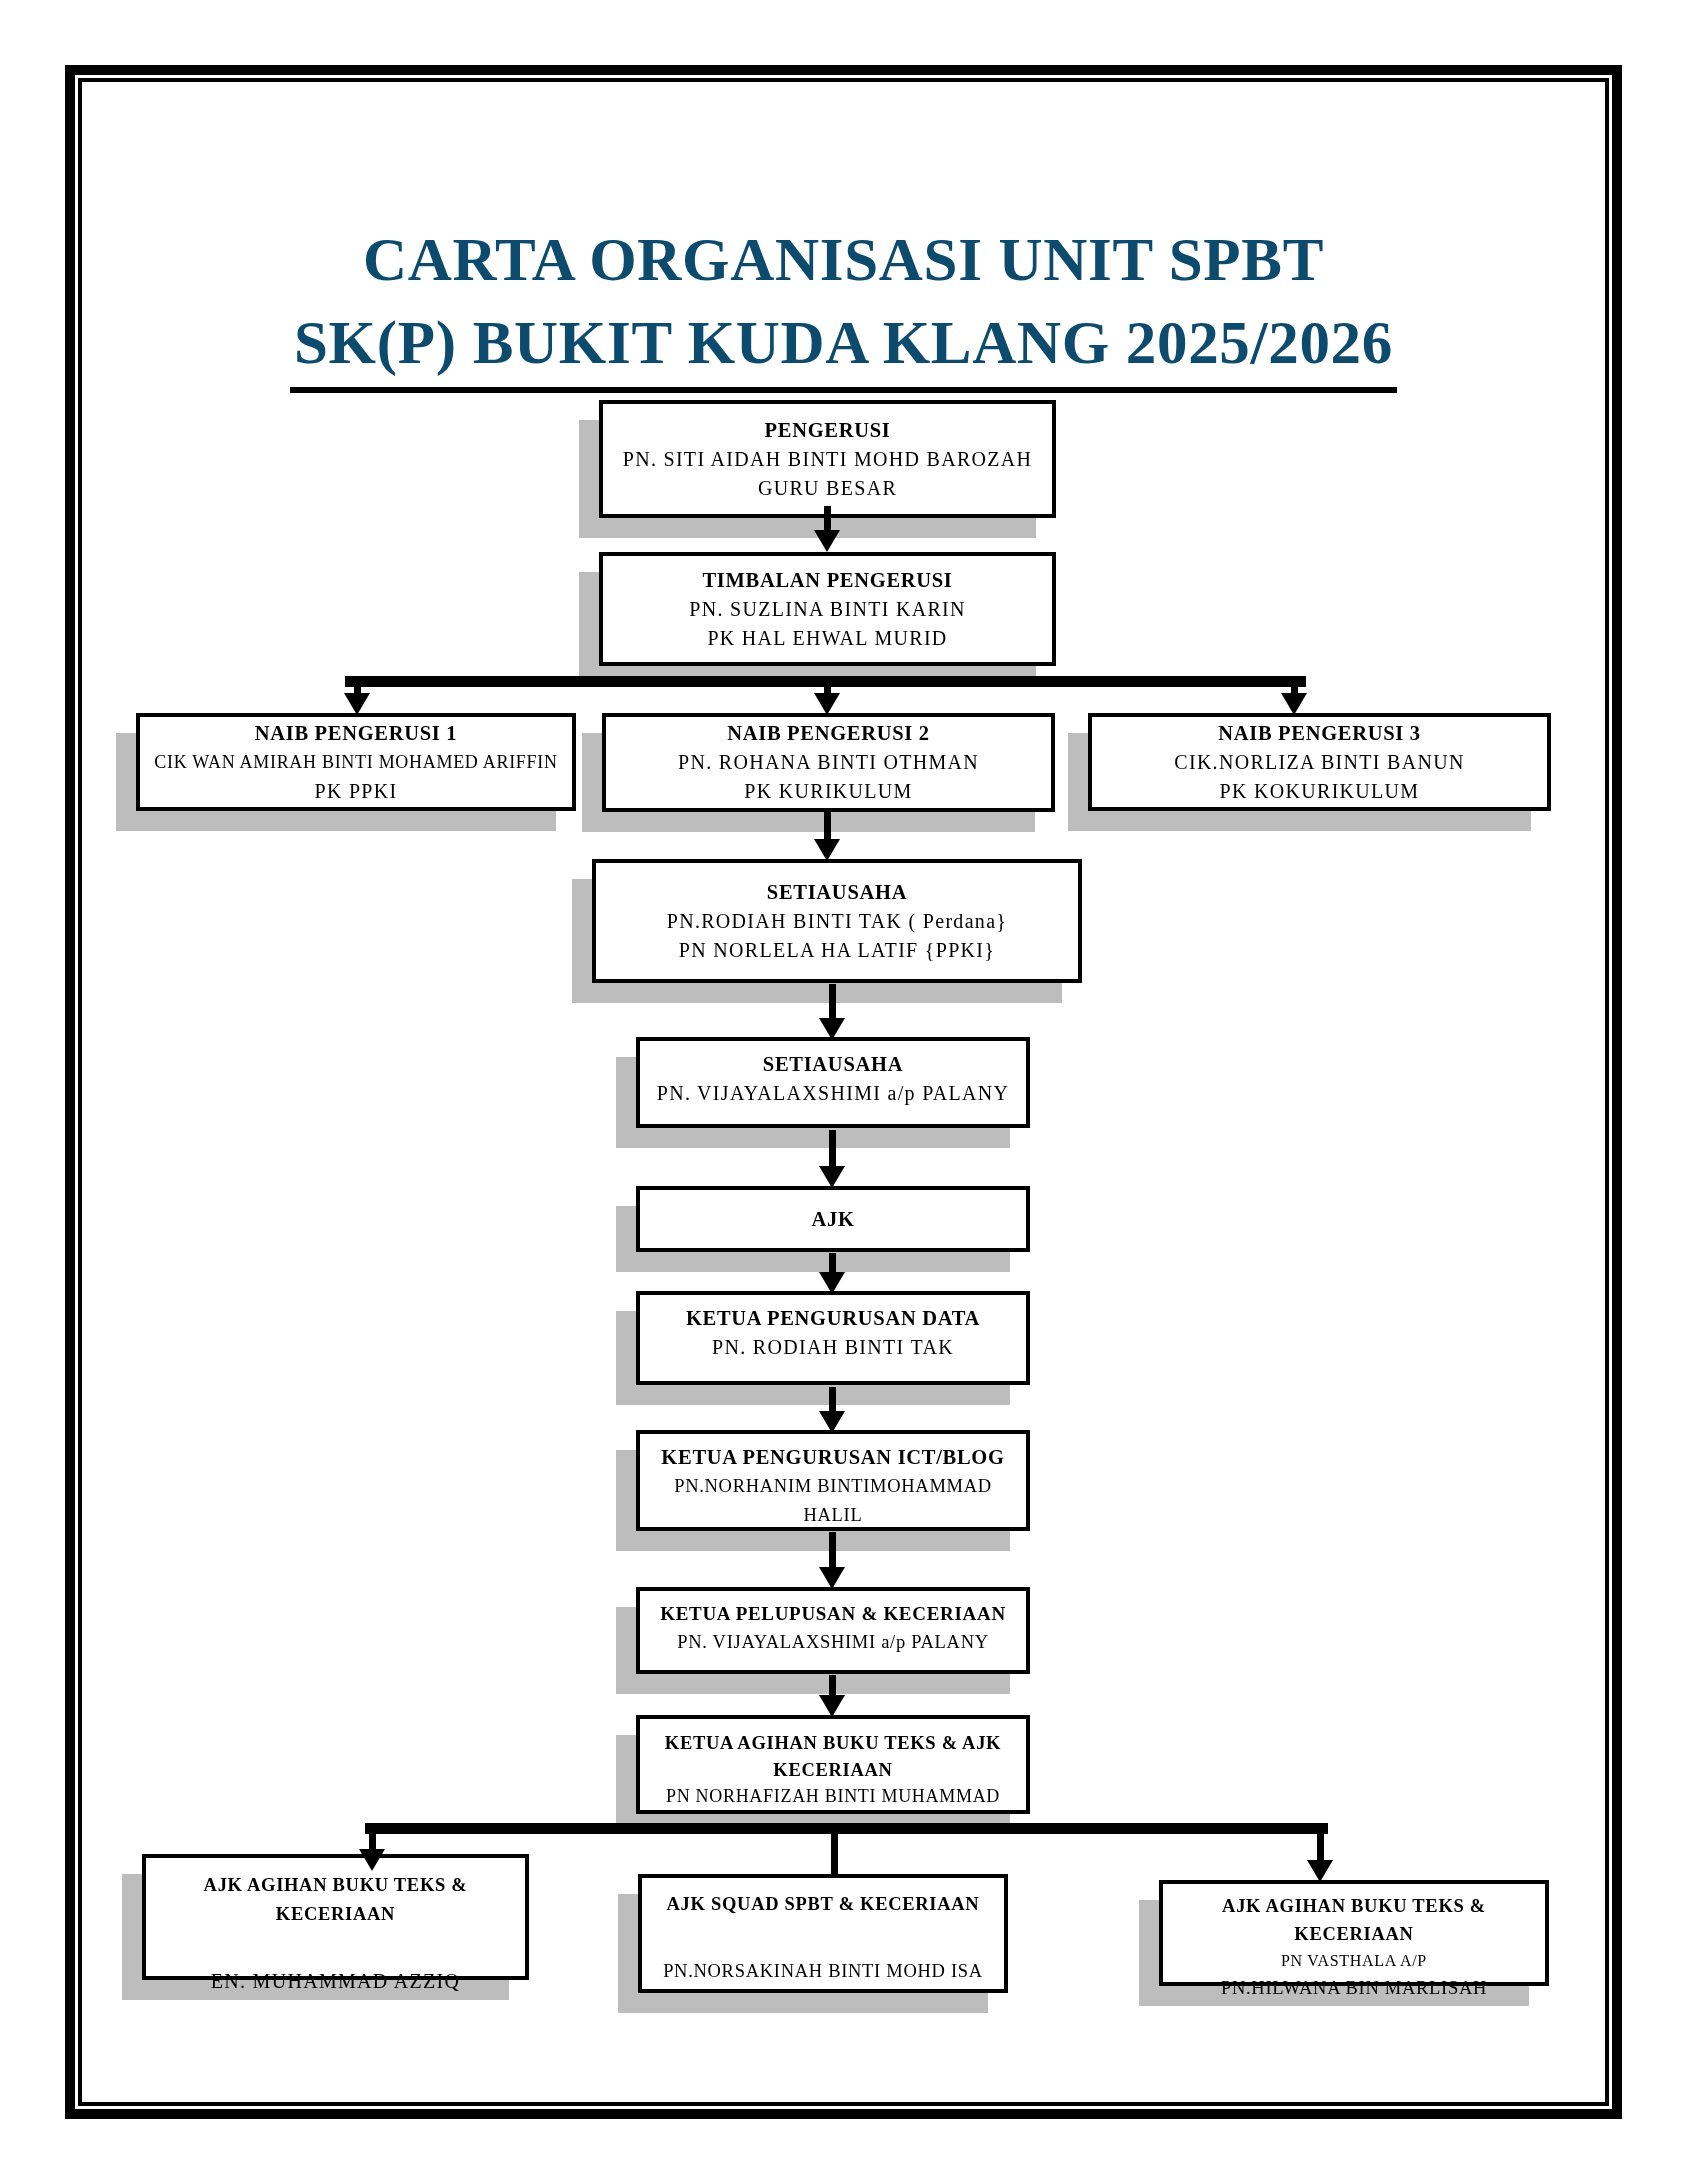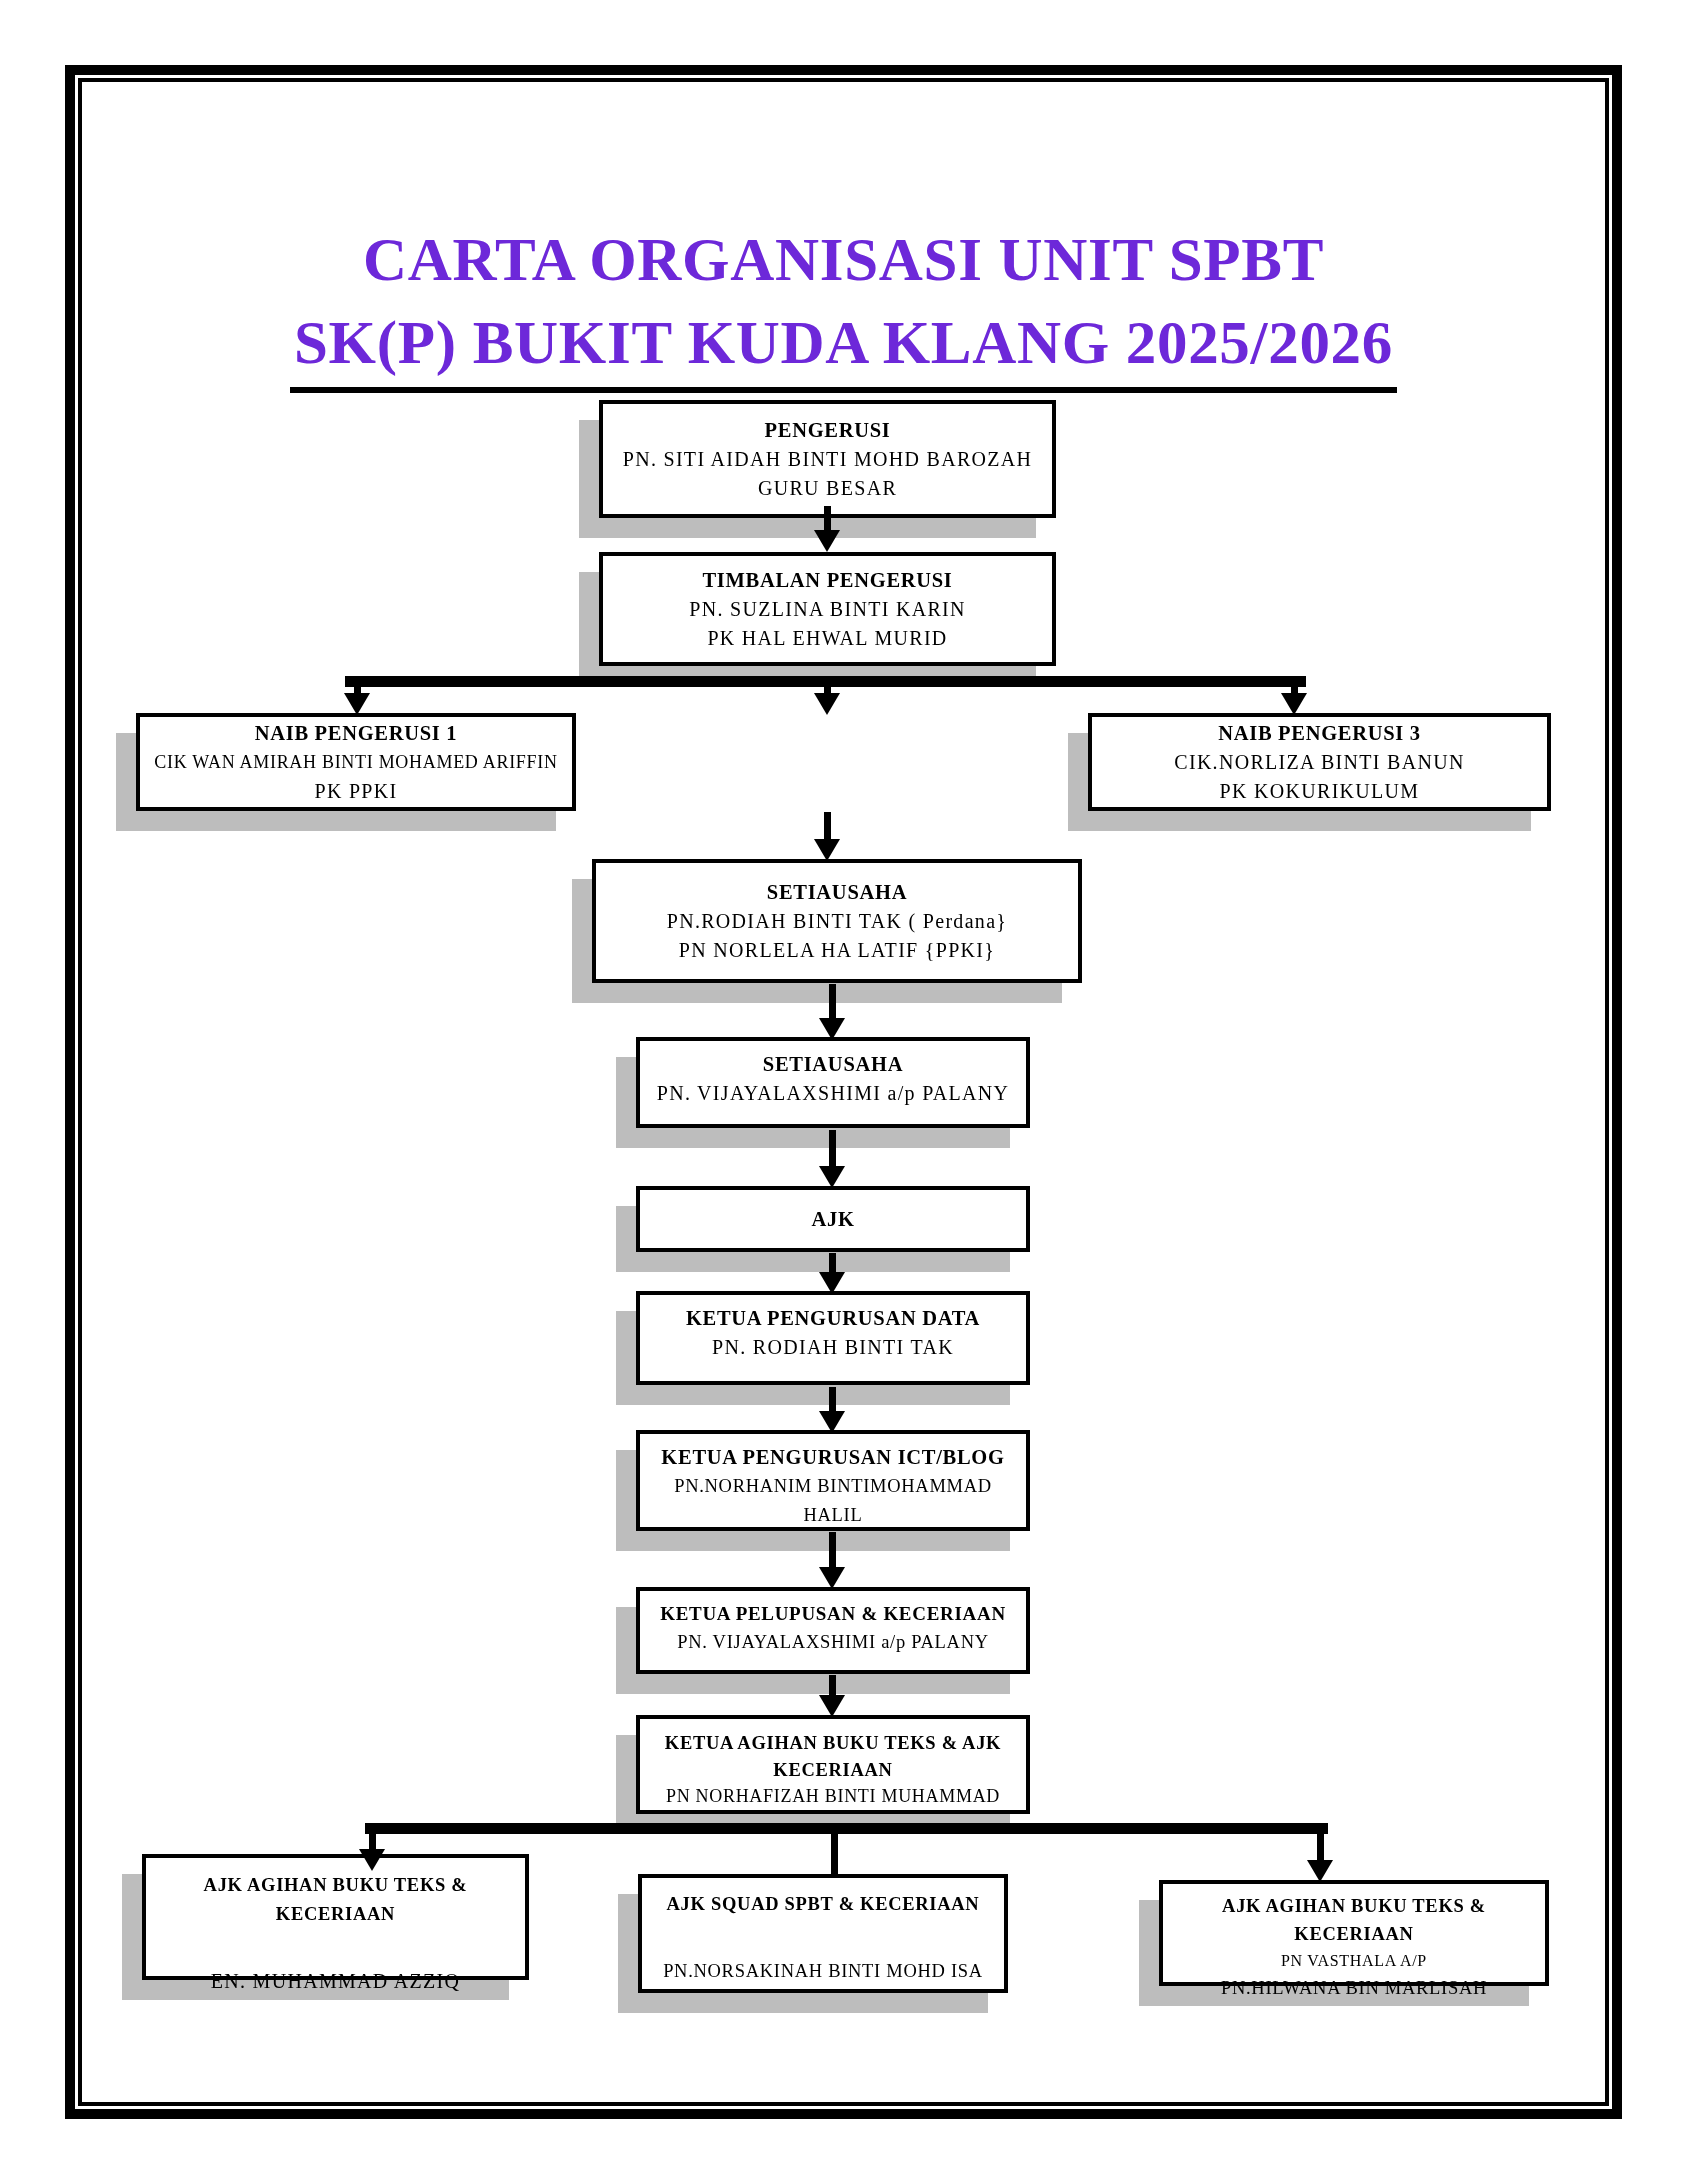--- a/index.html
+++ b/index.html
@@ -14,21 +14,21 @@
   .frame{
     position:absolute;left:65px;top:65px;width:1557px;height:2054px;
     border:10px solid #000;box-sizing:border-box;
   }
   .frame-inner{
     position:absolute;inset:2.6px;border:4px solid #000;
   }
   
   .title{
     position:absolute;left:0;top:218px;width:1687px;
-    text-align:center;font-weight:bold;color:#6d28d9;
+    text-align:center;font-weight:bold;color:#0c4a6e;
     font-size:61px;line-height:83px;letter-spacing:0.7px;
   }
   .title .u{
     display:inline-block;border-bottom:6.6px solid #000;padding:0 4px 2.6px 4px;
   }
   
   .box{
     position:absolute;background:#ffffff;border:4.6px solid #000;box-sizing:border-box;
     box-shadow:-20px 20px 0 #bdbdbd;
     display:flex;flex-direction:column;align-items:center;justify-content:center;
@@ -73,20 +73,25 @@
     <div class="l">PN. SUZLINA BINTI KARIN</div>
     <div class="l">PK HAL EHWAL MURID</div>
   </div>
 
   <div class="box" style="left:136px;top:713px;width:440px;height:98px;">
     <div class="t">NAIB PENGERUSI 1</div>
     <div class="l" style="font-size:18px;letter-spacing:0.7px;">CIK WAN AMIRAH BINTI MOHAMED ARIFFIN</div>
     <div class="l">PK PPKI</div>
   </div>
 
+  <div class="box" style="left:602px;top:713px;width:453px;height:99px;">
+    <div class="t">NAIB PENGERUSI  2</div>
+    <div class="l">PN. ROHANA BINTI OTHMAN</div>
+    <div class="l">PK KURIKULUM</div>
+  </div>
 
   <div class="box" style="left:1088px;top:713px;width:463px;height:98px;">
     <div class="t">NAIB PENGERUSI  3</div>
     <div class="l">CIK.NORLIZA BINTI BANUN</div>
     <div class="l">PK KOKURIKULUM</div>
   </div>
 
   <div class="box" style="left:592px;top:859px;width:490px;height:124px;justify-content:flex-start;padding-top:14.6px;">
     <div class="t">SETIAUSAHA</div>
     <div class="l">PN.RODIAH BINTI TAK ( Perdana}</div>

